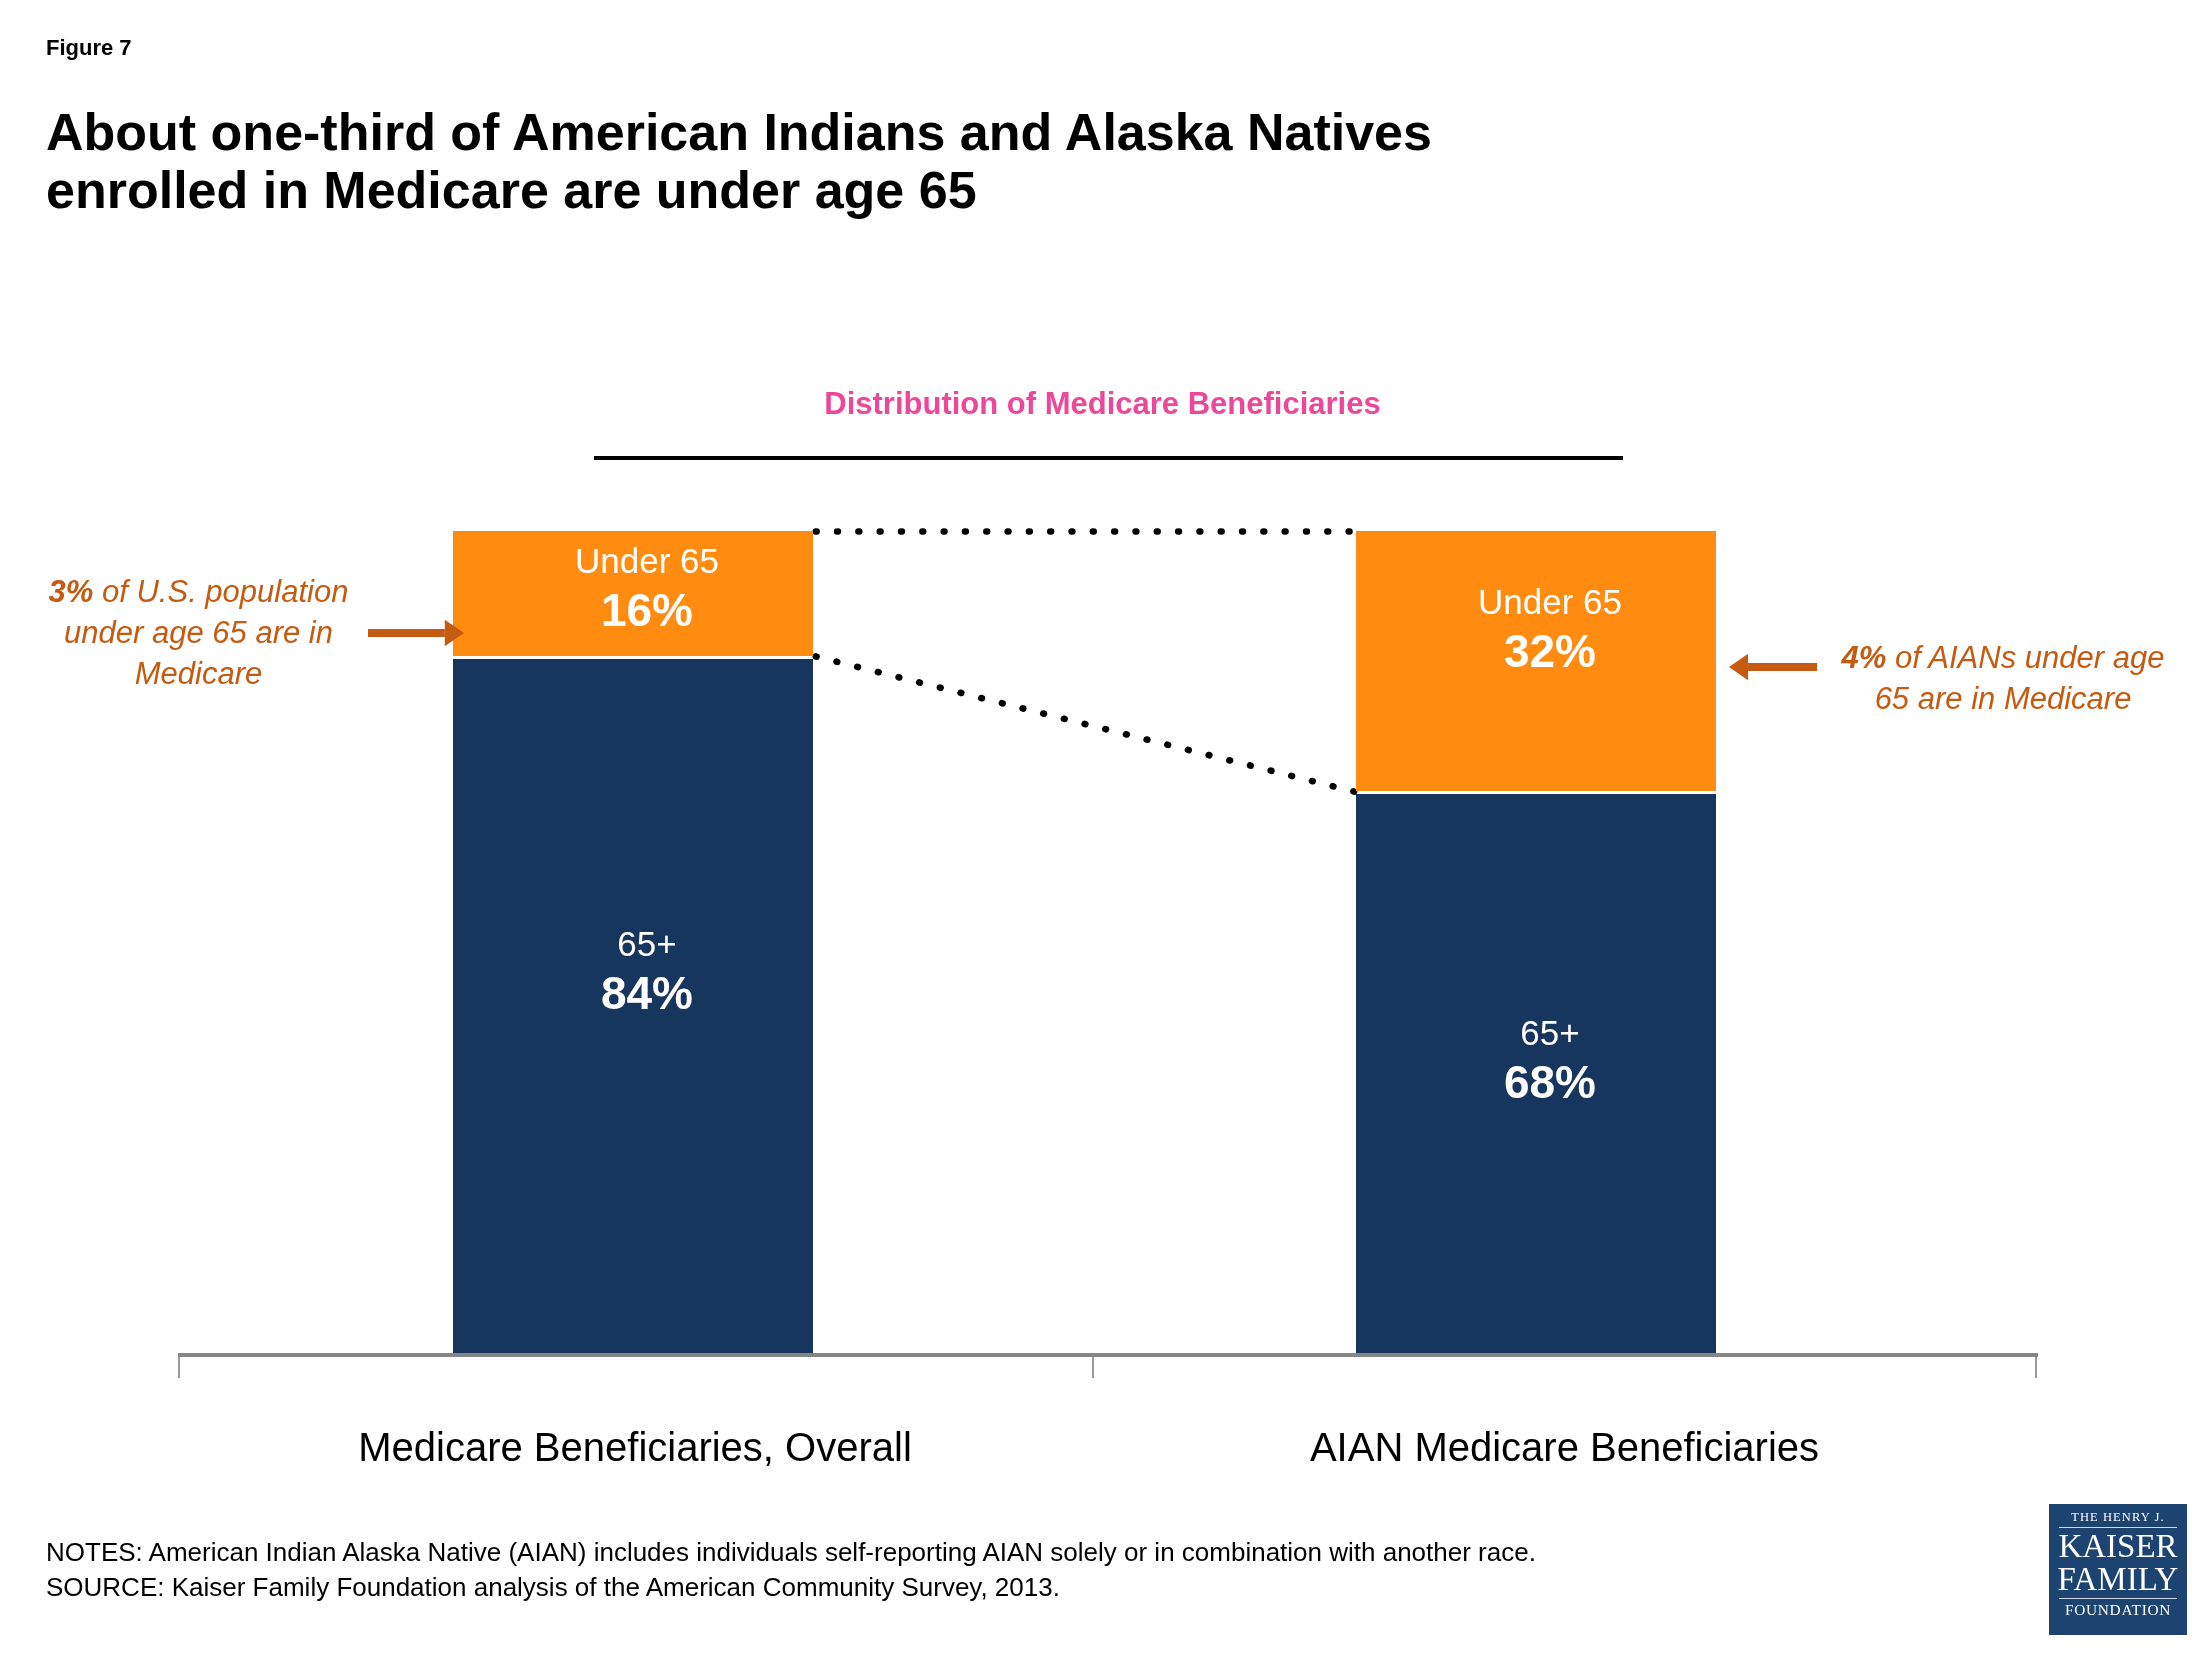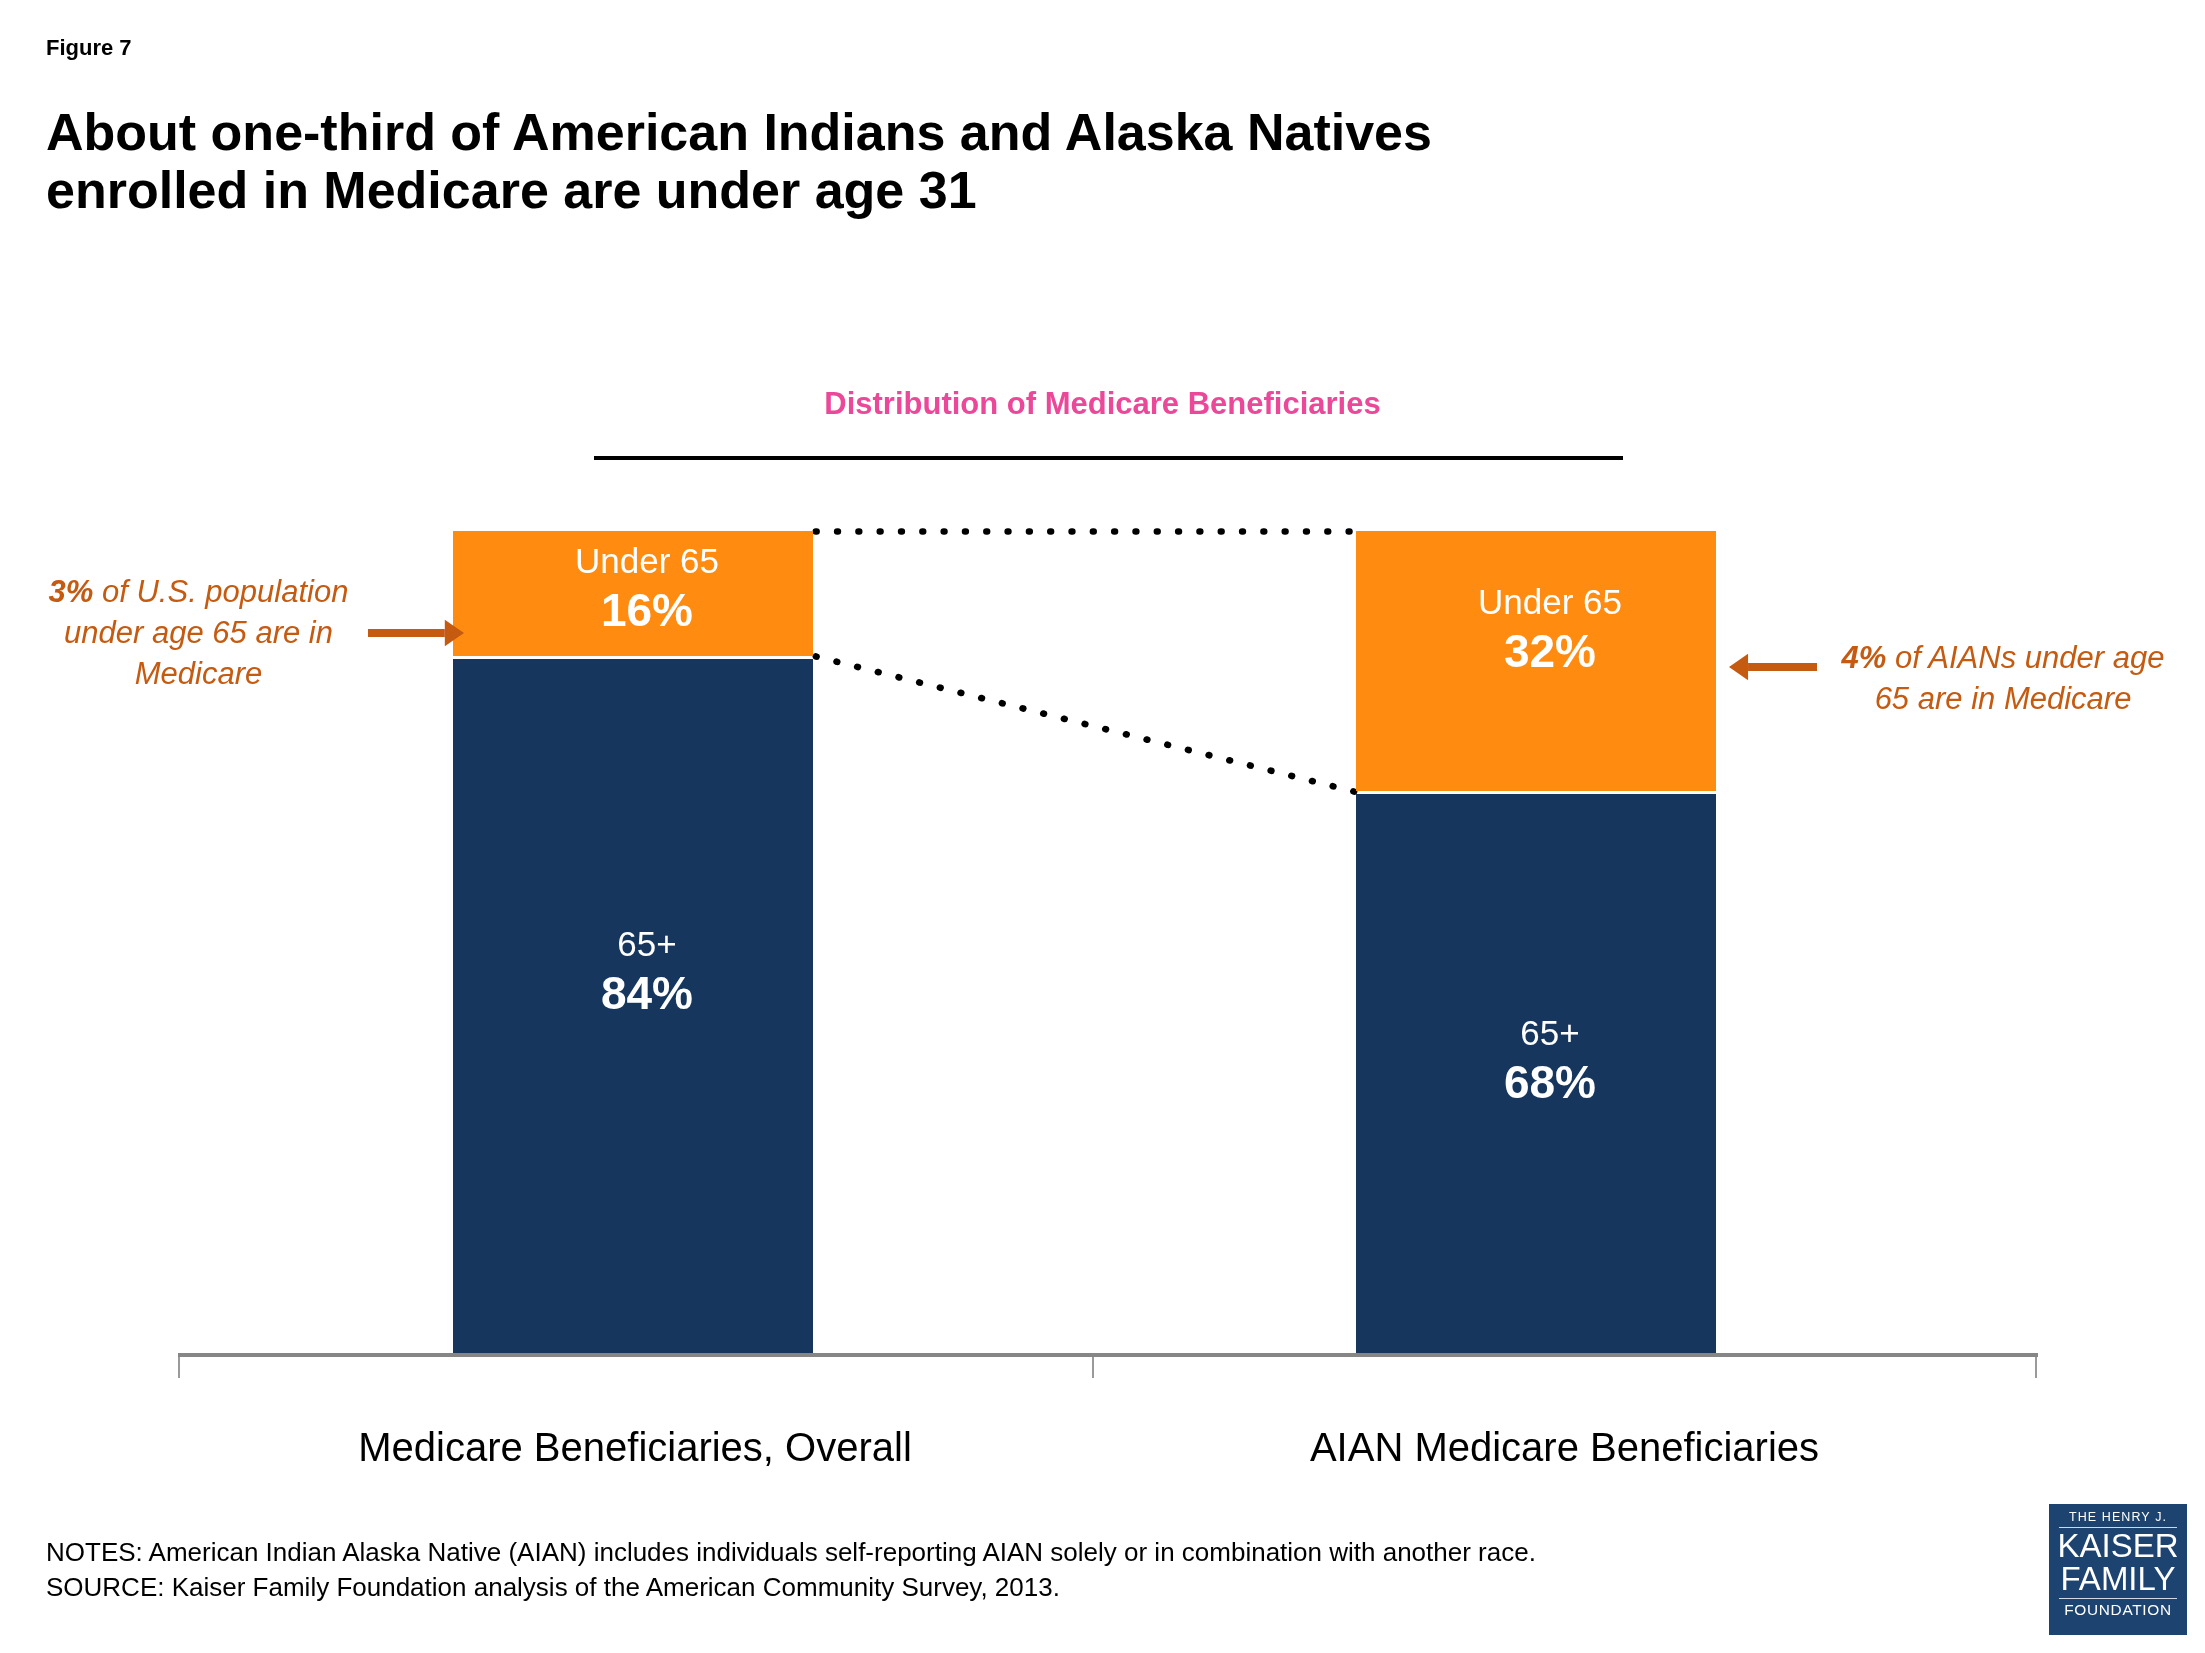--- a/index.html
+++ b/index.html
@@ -139,21 +139,21 @@
 
   
   #kff-logo {
     position: absolute;
     left: 2049px;
     top: 1504px;
     width: 138px;
     height: 131px;
     background: #1d4371;
     color: #ffffff;
-    font-family: Liberation Sans, sans-serif;
+    font-family: Liberation Serif, serif;
     text-align: center;
     box-sizing: border-box;
     padding: 6.6px 7.4px 5.9px 7.4px;
   }
   #kff-logo .l1 {
     font-size: 12.5px;
     letter-spacing: 1.1px;
     line-height: 1.05;
   }
   #kff-logo .rule { height: 1.5px; background: #cfd8e3; margin: 2.9px 2.9px 2.2px 2.9px; }
@@ -170,21 +170,21 @@
 </style>
 </head>
 <body>
 
 <div id="page">
 
   <div id="figure-label">Figure 7</div>
 
   <div id="headline">
     <span class="ln">About one-third of American Indians and Alaska Natives</span>
-    <span class="ln">enrolled in Medicare are under age 31</span>
+    <span class="ln">enrolled in Medicare are under age 65</span>
   </div>
 
   <div id="chart-subtitle">Distribution of Medicare Beneficiaries</div>
   <div id="subtitle-rule"></div>
 
   <svg id="plot" viewBox="0 0 3000 2250" width="2205" height="1654">
     <line x1="1110" y1="723" x2="1843" y2="723" stroke="#000000" stroke-width="9" stroke-linecap="round" stroke-dasharray="1 28"></line>
     <line x1="1110" y1="893" x2="1843" y2="1077" stroke="#000000" stroke-width="9" stroke-linecap="round" stroke-dasharray="1 28"></line>
   </svg>
 

